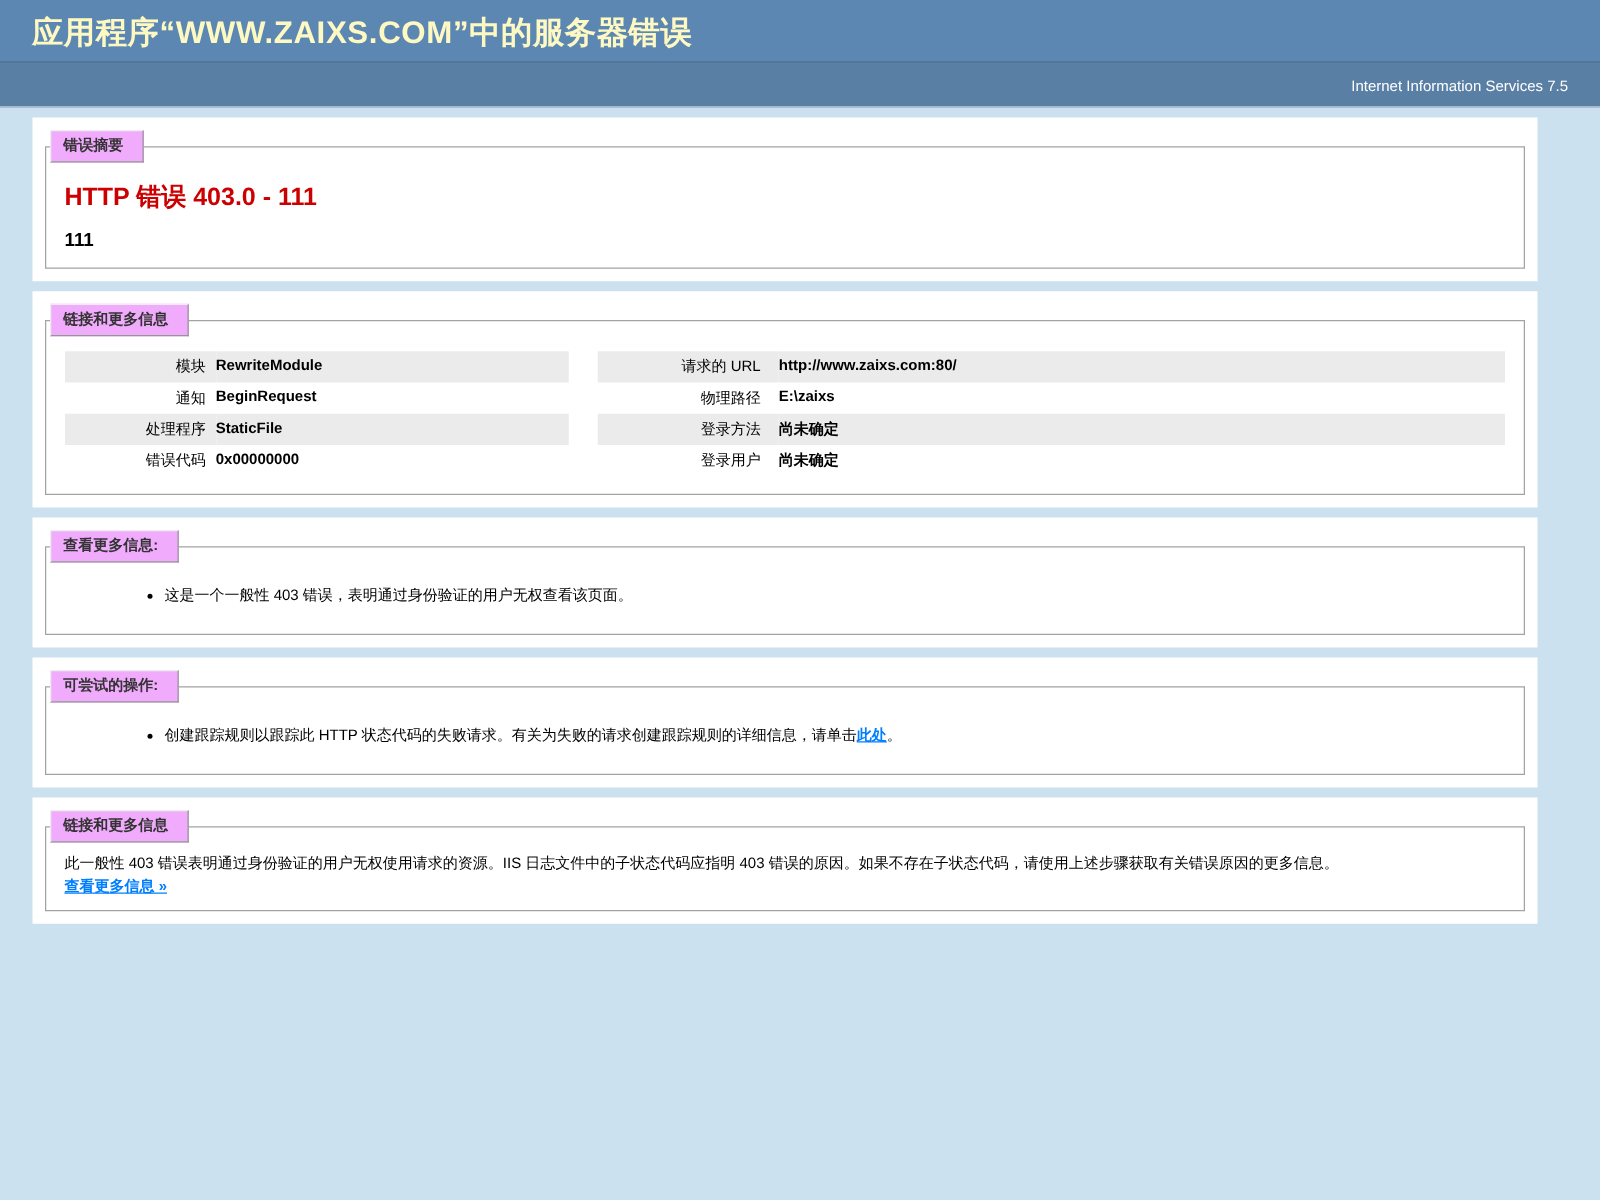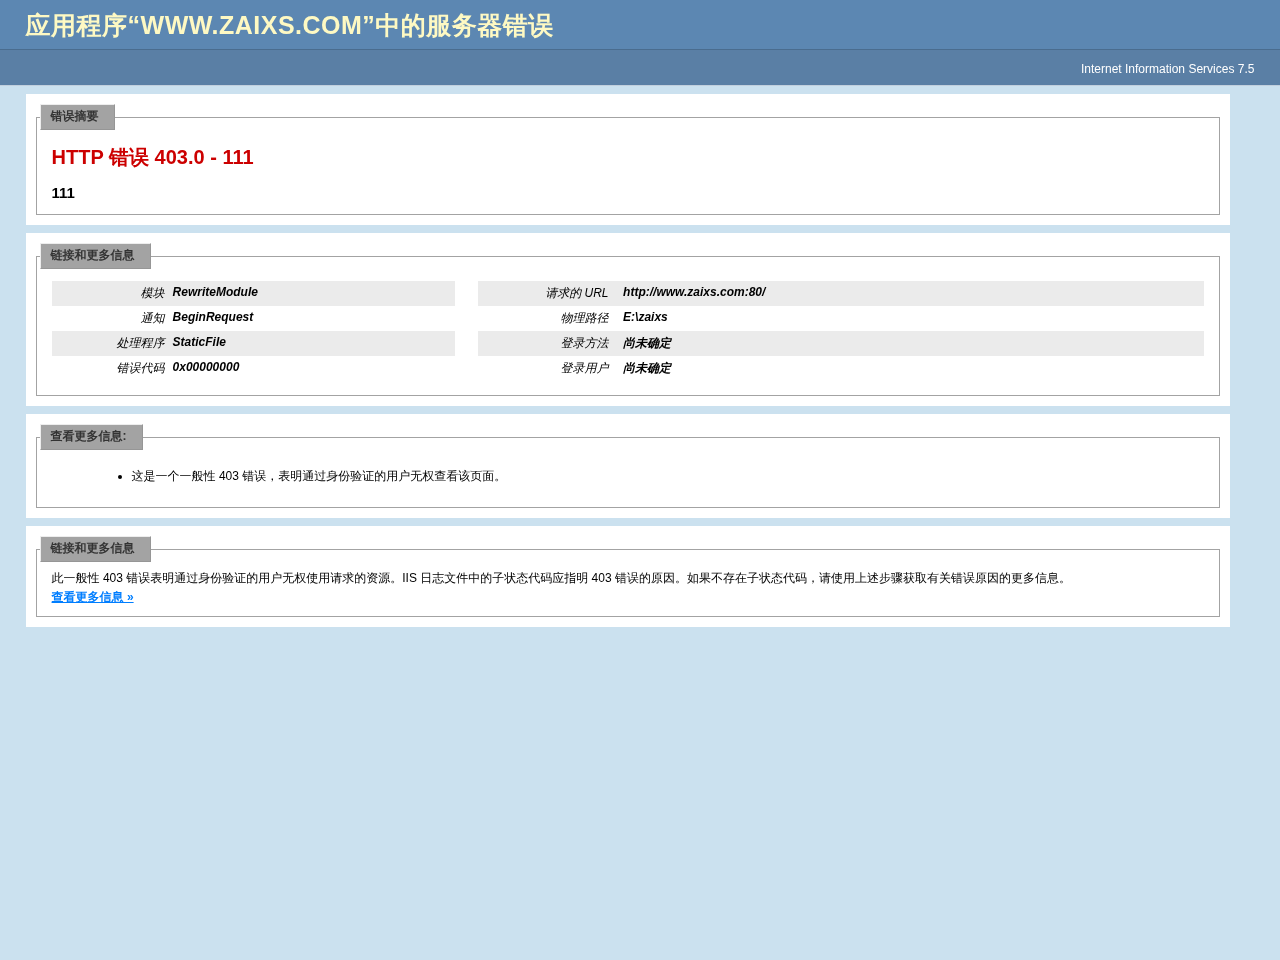--- a/index.html
+++ b/index.html
@@ -41,21 +41,21 @@
     margin-top: 8px;
     padding: 10px;
     position: relative;
   }
   fieldset {
     border: 1px solid #A3A3A3;
     padding: 0 15px 10px 15px;
     margin: 0;
   }
   legend {
-    background: #a3a3a3;
+    background: #f0abfc;
     color: #333333;
     font-weight: bold;
     font-size: 12px;
     padding: 3px 15px 4px 10px;
     margin: 0 0 6px -12px;
     border-top: 1px solid #EDEDED;
     border-left: 1px solid #EDEDED;
     border-right: 1px solid #969696;
     border-bottom: 1px solid #969696;
   }
@@ -67,21 +67,21 @@
   }
   h3 {
     font-size: 15px;
     margin: 13px 0 3px 0;
     color: #000000;
     font-weight: bold;
   }
   
   #details-left  { width: 35%; float: left; margin-right: 2%; }
   #details-right { width: 63%; float: left; overflow: hidden; }
-  table { margin: 6px 0 4px 0; width: 100%; border: none; border-collapse: collapse; font-style: italic; }
+  table { margin: 6px 0 4px 0; width: 100%; border: none; border-collapse: collapse; }
   td, th {
     vertical-align: top;
     padding: 4px 0;
     text-align: left;
     border: none;
     font-size: 12px;
   }
   th {
     width: 30%;
     text-align: right;
@@ -172,20 +172,28 @@
 
   <div class="content-container">
     <fieldset>
       <legend>查看更多信息:</legend>
       <ul>
         <li>这是一个一般性 403 错误，表明通过身份验证的用户无权查看该页面。</li>
       </ul>
     </fieldset>
   </div>
 
+  <div class="content-container">
+    <fieldset>
+      <legend>可尝试的操作:</legend>
+      <ul>
+        <li><span>创建跟踪规则以跟踪此 HTTP 状态代码的失败请求。有关为失败的请求创建跟踪规则的详细信息，请单击</span><a href="#">此处</a><span>。</span></li>
+      </ul>
+    </fieldset>
+  </div>
 
   <div class="content-container">
     <fieldset>
       <legend>链接和更多信息</legend>
       <div class="info-text">此一般性 403 错误表明通过身份验证的用户无权使用请求的资源。IIS 日志文件中的子状态代码应指明 403 错误的原因。如果不存在子状态代码，请使用上述步骤获取有关错误原因的更多信息。</div>
       <div>
         <a href="#">查看更多信息 »</a>
       </div>
     </fieldset>
   </div>

